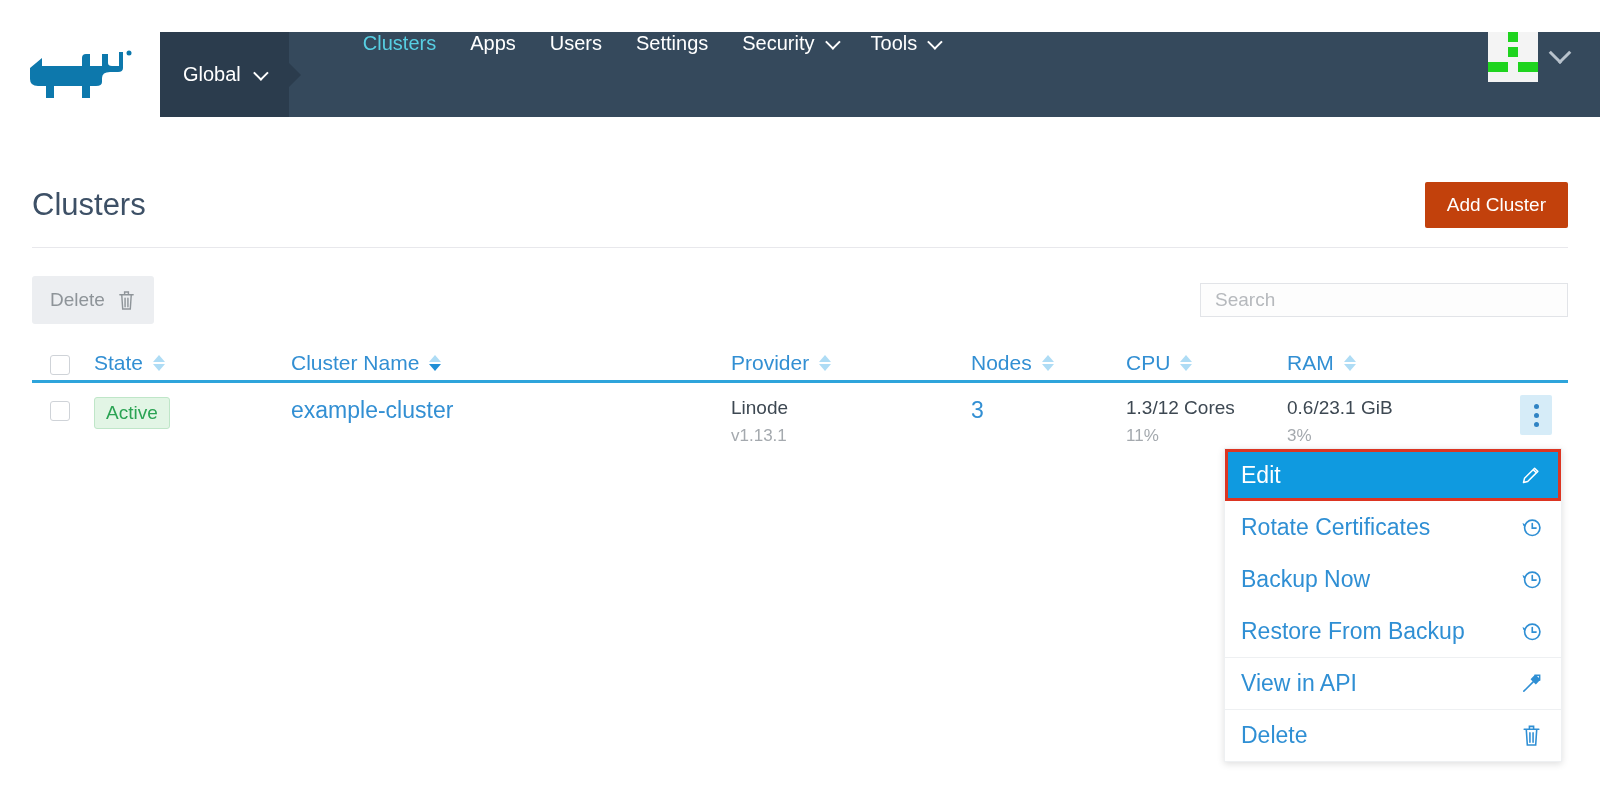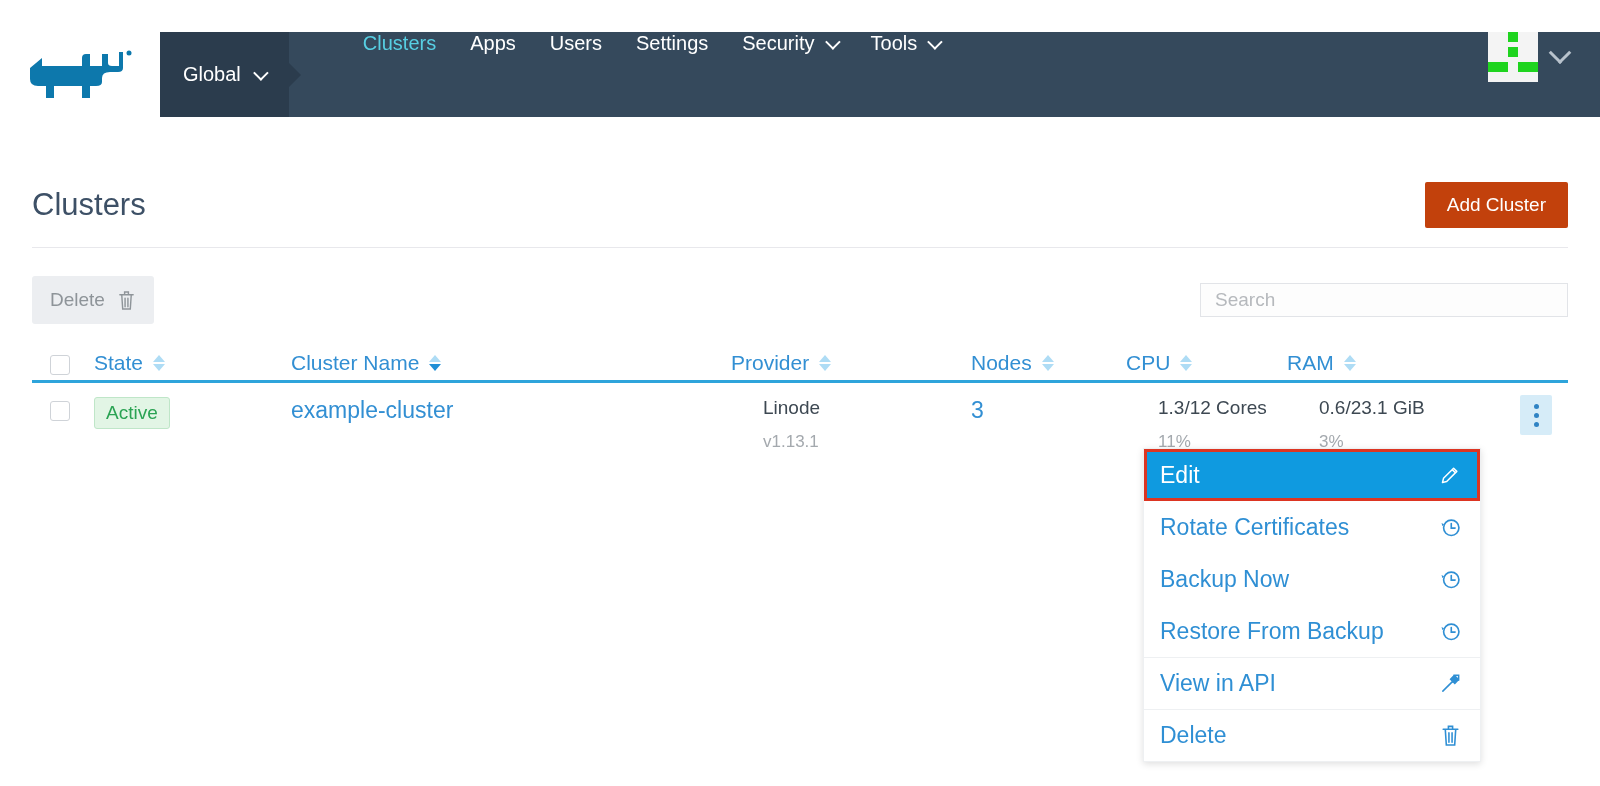--- a/index.html
+++ b/index.html
@@ -159,41 +159,41 @@
   .trow .col-check { align-items: flex-start; padding-top: 4px; }
 
   .badge-active {
     background: #e2f5e5; color: #2aa353;
     border: 1px solid #bfe6c8; border-radius: 3px;
     font-size: 19px; padding: 4px 11px;
   }
   .cluster-link {
     color: #328fd3; font-size: 23px; cursor: pointer;
   }
-  .cell-stack { display: flex; flex-direction: column; gap: 13px; margin-left: 32px; }
+  .cell-stack { display: flex; flex-direction: column; gap: 7px; }
   .cell-main { font-size: 19px; color: #3d4852; }
   .cell-sub  { font-size: 17px; color: #a4a9ae; }
   .nodes-val { color: #328fd3; font-size: 23px; }
 
   .dots-btn {
     position: absolute; right: 16px; top: 12px;
     width: 32px; height: 40px;
     background: #d6ecf8;
     display: flex; flex-direction: column; align-items: center;
     justify-content: center; gap: 4px; cursor: pointer;
     border-radius: 2px;
   }
   .dots-btn span {
     width: 5px; height: 5px; border-radius: 50%; background: #2f83c4;
     display: block;
   }
 
   
   .menu {
-    position: absolute; left: 1143px; top: 448px;
+    position: absolute; left: 1224px; top: 448px;
     width: 338px;
     background: #ffffff;
     border: 1px solid #eef0f2;
     box-shadow: 0 2px 7px rgba(0,0,0,.13);
     z-index: 50;
   }
   .menu-item {
     height: 52px; display: flex; align-items: center;
     justify-content: space-between;
     padding: 0 17px 0 16px;

